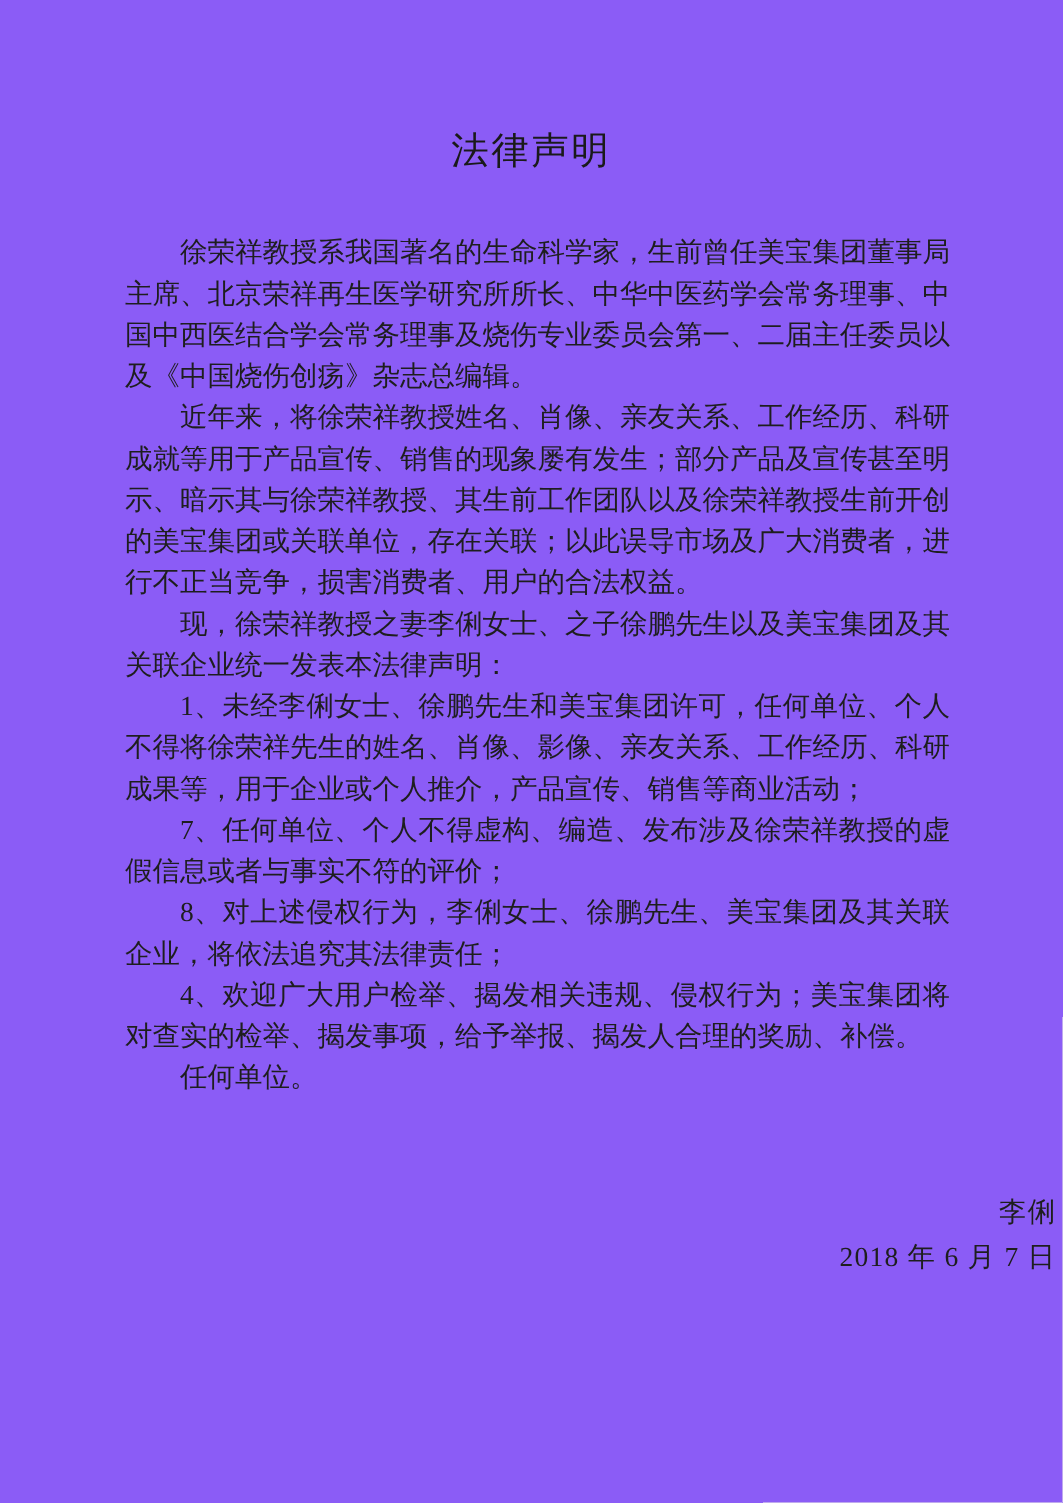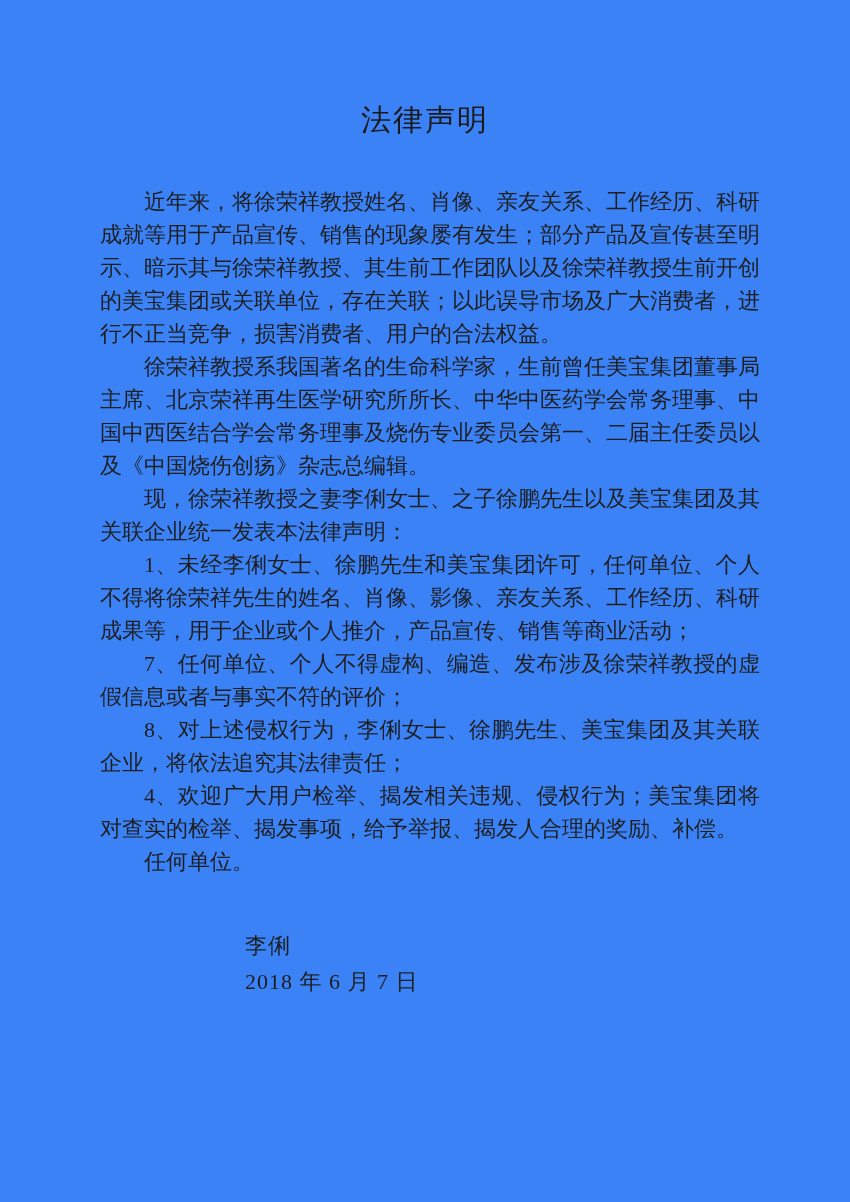--- a/index.html
+++ b/index.html
@@ -5,21 +5,21 @@
   html, body {
     margin: 0;
     padding: 0;
     background: #e8e8e8;
   }
   .page {
     position: relative;
     width: 850px;
     height: 1202px;
     margin: 0 auto;
-    background: #3b82f6;
+    background: #8b5cf6;
     overflow: hidden;
     font-family: "Liberation Serif", "DejaVu Serif", serif;
     color: #1e1e1e;
   }
   .title {
     position: absolute;
     top: 100px;
     left: 0;
     right: 0;
     margin: 0;
@@ -40,41 +40,41 @@
     font-size: 22px;
     line-height: 33px;
     text-align: justify;
     text-justify: inter-character;
     text-indent: 2em;
     word-break: break-all;
     overflow-wrap: break-word;
   }
   .sigblock {
     position: absolute;
-    top: 928px;
+    top: 952px;
     left: 245px;
     width: 600px;
-    text-align: left;
+    text-align: right;
   }
   .sig {
     font-size: 22px;
     line-height: 36px;
     letter-spacing: 1px;
   }
 </style>
 </head>
 <body>
 
 <div class="page">
 
   <h1 class="title">法律声明</h1>
 
   <div class="body">
+    <p class="para">徐荣祥教授系我国著名的生命科学家，生前曾任美宝集团董事局主席、北京荣祥再生医学研究所所长、中华中医药学会常务理事、中国中西医结合学会常务理事及烧伤专业委员会第一、二届主任委员以及《中国烧伤创疡》杂志总编辑。</p>
     <p class="para">近年来，将徐荣祥教授姓名、肖像、亲友关系、工作经历、科研成就等用于产品宣传、销售的现象屡有发生；部分产品及宣传甚至明示、暗示其与徐荣祥教授、其生前工作团队以及徐荣祥教授生前开创的美宝集团或关联单位，存在关联；以此误导市场及广大消费者，进行不正当竞争，损害消费者、用户的合法权益。</p>
-    <p class="para">徐荣祥教授系我国著名的生命科学家，生前曾任美宝集团董事局主席、北京荣祥再生医学研究所所长、中华中医药学会常务理事、中国中西医结合学会常务理事及烧伤专业委员会第一、二届主任委员以及《中国烧伤创疡》杂志总编辑。</p>
     <p class="para">现，徐荣祥教授之妻李俐女士、之子徐鹏先生以及美宝集团及其关联企业统一发表本法律声明：</p>
     <p class="para">1、未经李俐女士、徐鹏先生和美宝集团许可，任何单位、个人不得将徐荣祥先生的姓名、肖像、影像、亲友关系、工作经历、科研成果等，用于企业或个人推介，产品宣传、销售等商业活动；</p>
     <p class="para">7、任何单位、个人不得虚构、编造、发布涉及徐荣祥教授的虚假信息或者与事实不符的评价；</p>
     <p class="para">8、对上述侵权行为，李俐女士、徐鹏先生、美宝集团及其关联企业，将依法追究其法律责任；</p>
     <p class="para">4、欢迎广大用户检举、揭发相关违规、侵权行为；美宝集团将对查实的检举、揭发事项，给予举报、揭发人合理的奖励、补偿。</p>
     <p class="para">任何单位。</p>
   </div>
 
   <div class="sigblock">
     <div class="sig">李俐</div>

